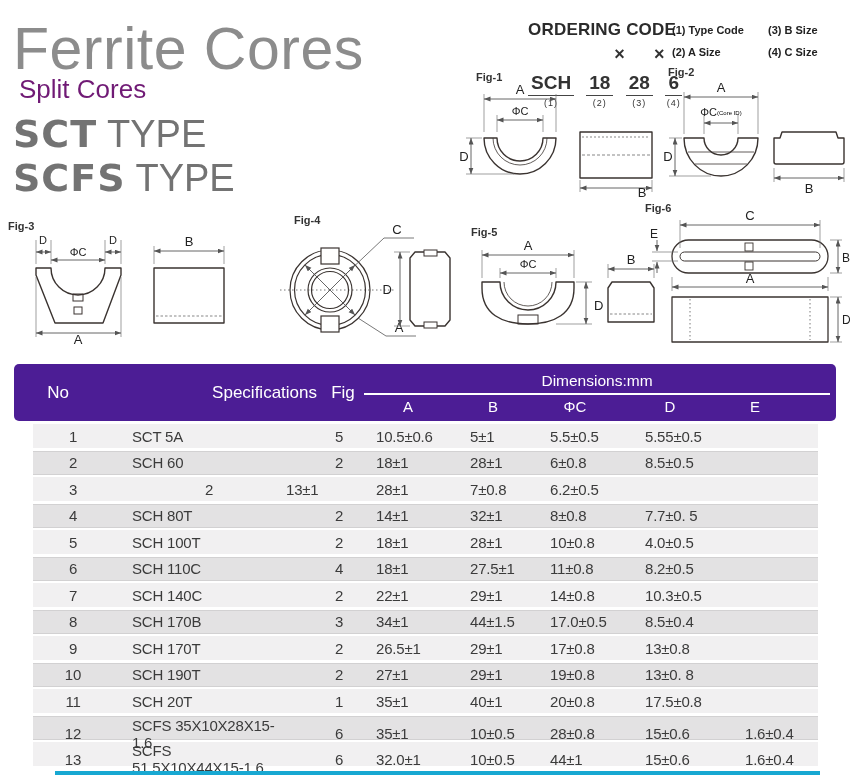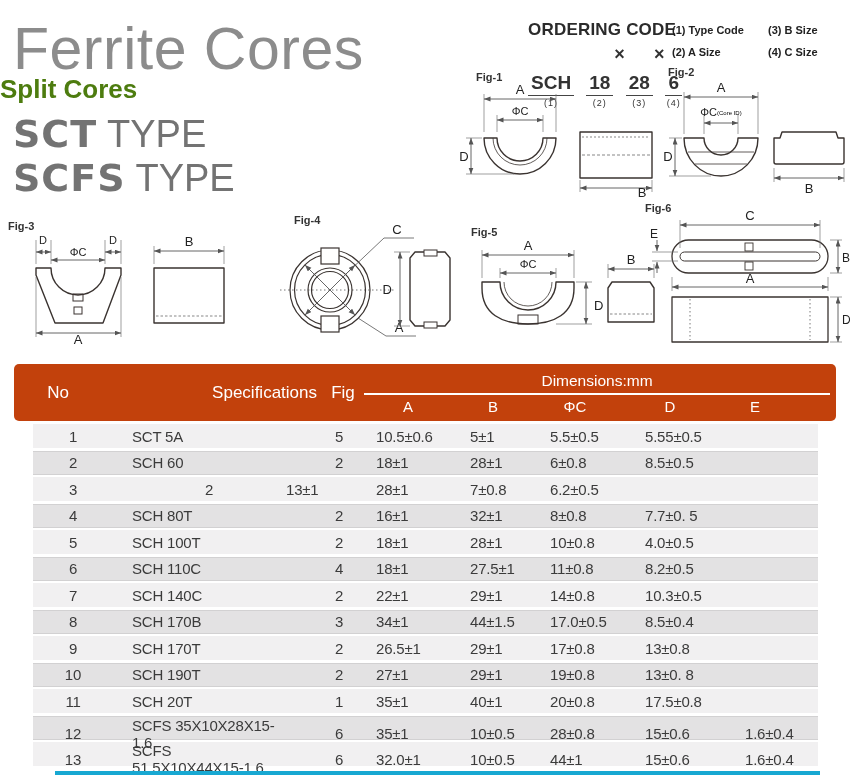--- a/index.html
+++ b/index.html
@@ -1,21 +1,21 @@
 <!DOCTYPE html>
 <html><head>
 <meta charset="utf-8">
 <style>
   html,body{margin:0;padding:0;background:#fff;}
   .page{position:relative;width:850px;height:782px;background:#ffffff;overflow:hidden;
         font-family:"Liberation Sans",sans-serif;color:#222;}
 
   
   .brand-title{position:absolute;left:13px;top:20px;font-size:59px;line-height:1;color:#8c8c8c;letter-spacing:.5px;}
-  .brand-sub{position:absolute;left:0;top:76px;font-size:26px;line-height:1;color:#4d7c0f;font-weight:700;}
+  .brand-sub{position:absolute;left:19px;top:76px;font-size:26px;line-height:1;color:#701a75;font-weight:400;}
   .type-line{position:absolute;left:13px;font-size:38px;line-height:1;color:#737373;margin-top:9px;}
   .type-line .heavy{font-weight:800;letter-spacing:1px;font-family:"DejaVu Sans",sans-serif;}
   .type-line .rest{font-weight:400;}
   #type1{top:106px;} #type2{top:150px;}
 
   
   .ordering{position:absolute;left:528px;top:20px;}
   .oc-title{font-size:17px;font-weight:700;color:#2b2b2b;letter-spacing:.2px;}
   .oc-code{display:flex;align-items:flex-start;margin-top:4px;}
   .oc-seg{display:flex;flex-direction:column;align-items:center;margin-top:29px;}
@@ -41,21 +41,21 @@
   .ext{stroke:#777;stroke-width:.7;fill:none;}
   .dash{fill:none;stroke:#555;stroke-width:.7;stroke-dasharray:3 2;}
   .dots{fill:none;stroke:#555;stroke-width:.8;stroke-dasharray:1.5 2.5;}
   .leader{fill:none;stroke:#555;stroke-width:.8;}
   .flab{font-size:11px;font-weight:700;fill:#333;}
   .dlab{font-size:13px;fill:#222;}
   .dlab-s{font-size:11px;fill:#222;}
   .mid{text-anchor:middle;} .endA{text-anchor:end;}
 
   
-  .thead{position:absolute;left:14px;top:364px;width:822px;height:57px;background:#c2410c;border-radius:5px;color:#fff;}
+  .thead{position:absolute;left:14px;top:364px;width:822px;height:57px;background:#4c1d95;border-radius:5px;color:#fff;}
   .th{position:absolute;top:0;height:57px;line-height:57px;text-align:center;font-size:17px;}
   .th-no{left:0;width:88px;}
   .th-spec{left:88px;width:215px;text-align:right;}
   .th-fig{left:300px;width:58px;}
   .th-dims{position:absolute;left:350px;top:6px;width:466px;text-align:center;font-size:15.5px;line-height:22px;}
   .th-line{position:absolute;left:350px;top:29px;width:466px;height:1.5px;background:#ffffff;}
   .th-sub{position:absolute;top:32px;height:22px;line-height:22px;width:60px;text-align:center;font-size:15px;}
   .sub-a{left:364px;} .sub-b{left:449px;} .sub-c{left:531px;} .sub-d{left:626px;} .sub-e{left:711px;}
 
   .tbody{position:absolute;left:33px;top:424px;width:785px;}
@@ -313,21 +313,21 @@
       <div class="c-a">13±1</div>
       <div class="c-b">28±1</div>
       <div class="c-c">7±0.8</div>
       <div class="c-d">6.2±0.5</div>
       <div class="c-e"></div>
     </div>
       <div class="trow even">
       <div class="c-no">4</div>
       <div class="c-spec">SCH 80T</div>
       <div class="c-fig">2</div>
-      <div class="c-a">16±1</div>
+      <div class="c-a">14±1</div>
       <div class="c-b">32±1</div>
       <div class="c-c">8±0.8</div>
       <div class="c-d">7.7±0. 5</div>
       <div class="c-e"></div>
     </div>
       <div class="trow">
       <div class="c-no">5</div>
       <div class="c-spec">SCH 100T</div>
       <div class="c-fig">2</div>
       <div class="c-a">18±1</div>

